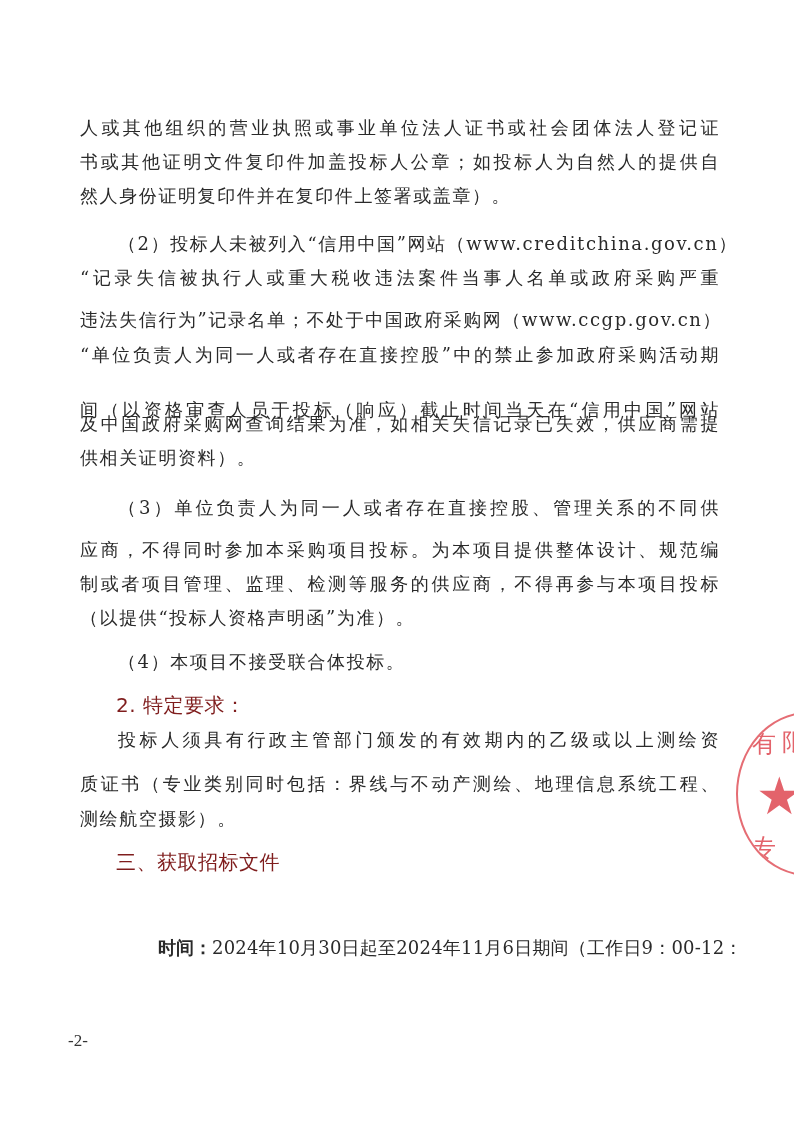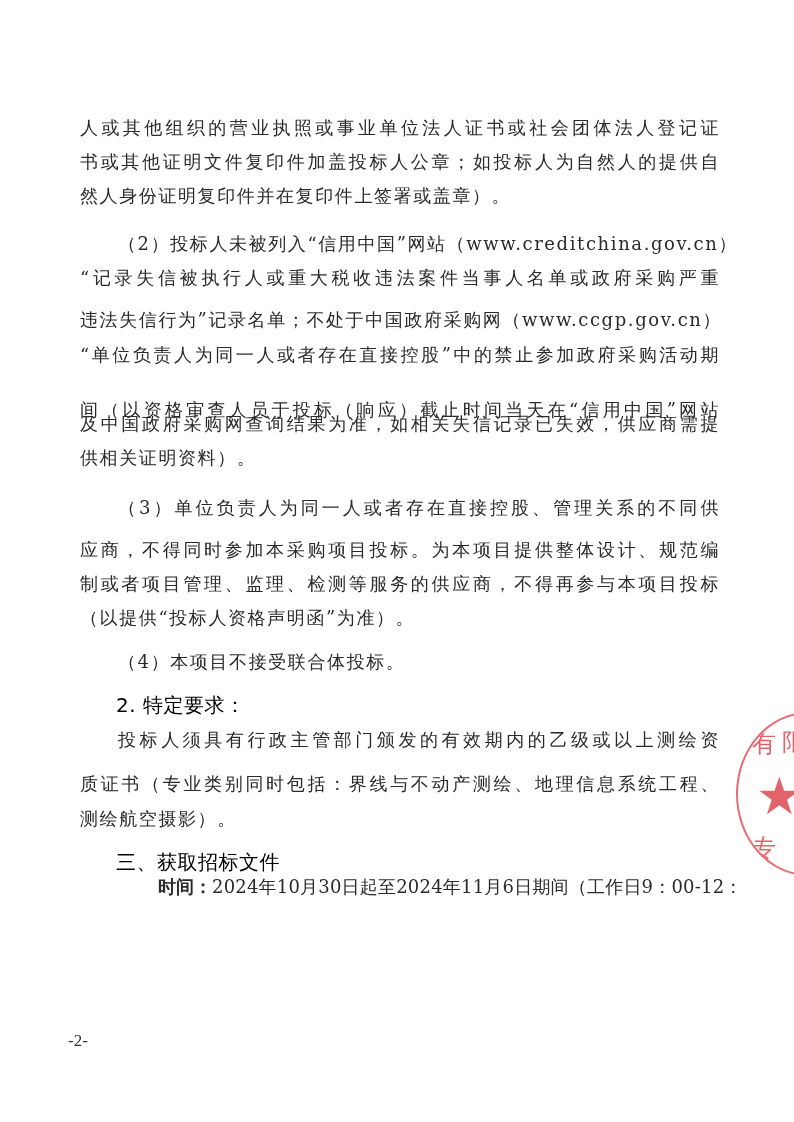--- a/index.html
+++ b/index.html
@@ -1,20 +1,20 @@
 <!DOCTYPE html>
 <html><head>
   <meta charset="utf-8">
   <style>
     html, body { margin: 0; padding: 0; background: #ffffff; }
     body { width: 794px; height: 1122px; position: relative; overflow: hidden;
            font-family: "DejaVu Serif", "Liberation Serif", serif; color: #2a2a2a; }
     .line { position: absolute; white-space: nowrap; font-size: 18px; line-height: 24px; letter-spacing: 1.6px; }
     .full { left: 80px; width: 640px; text-align-last: justify; text-align: justify; }
-    .heading-sans { font-family: "DejaVu Sans", "Liberation Sans", sans-serif; font-size: 20px; letter-spacing: 0.5px; color: #000000; }
+    .heading-sans { font-family: "DejaVu Sans", "Liberation Sans", sans-serif; font-size: 20px; letter-spacing: 0.5px; color: #7f1d1d; }
     .bold-label { font-family: "DejaVu Sans", "Liberation Sans", sans-serif; font-weight: bold; letter-spacing: 0; }
     .page-num { position: absolute; left: 68px; top: 1031px; font-size: 17px; font-family: "Liberation Serif", serif; color: #333; }
     .stamp { position: absolute; left: 736px; top: 712px; width: 140px; height: 160px; border: 2.5px solid rgba(220,60,70,0.75);
              border-radius: 50%; color: rgba(220,60,70,0.8); overflow: hidden; }
     .stamp .ch { position: absolute; font-size: 24px; font-family: "DejaVu Sans", sans-serif; }
     .stamp .star { position: absolute; left: 18px; top: 56px; font-size: 52px; line-height: 52px; }
   </style>
 </head>
 <body>
 
@@ -39,21 +39,21 @@
   <div class="line" style="left:118px; top:650px;">（4）本项目不接受联合体投标。</div>
 
   <div class="line heading-sans" style="left:116px; top:693px;">2. 特定要求：</div>
 
   <div class="line" style="left:118px; width:602px; top:728px; text-align-last: justify;">投标人须具有行政主管部门颁发的有效期内的乙级或以上测绘资</div>
   <div class="line full" style="top:772px;">质证书（专业类别同时包括：界线与不动产测绘、地理信息系统工程、</div>
   <div class="line" style="left:80px; top:807px;">测绘航空摄影）。</div>
 
   <div class="line heading-sans" style="left:116px; top:850px;text-align:center;">三、获取招标文件</div>
 
-  <div class="line" style="left:114px; top:875px; letter-spacing:0.2px;padding-left:44px;">
+  <div class="line" style="left:114px; top:936px; letter-spacing:0.2px;padding-left:44px;">
     <span class="bold-label">时间：</span><span>2024年10月30日起至2024年11月6日期间（工作日9：00-12：</span>
   </div>
 
   <div class="page-num">-2-</div>
 
   <div class="stamp">
     <span class="ch" style="left:14px; top:14px;">有</span>
     <span class="ch" style="left:44px; top:12px;">限</span>
     <span class="star">★</span>
     <span class="ch" style="left:14px; top:118px;">专</span>

